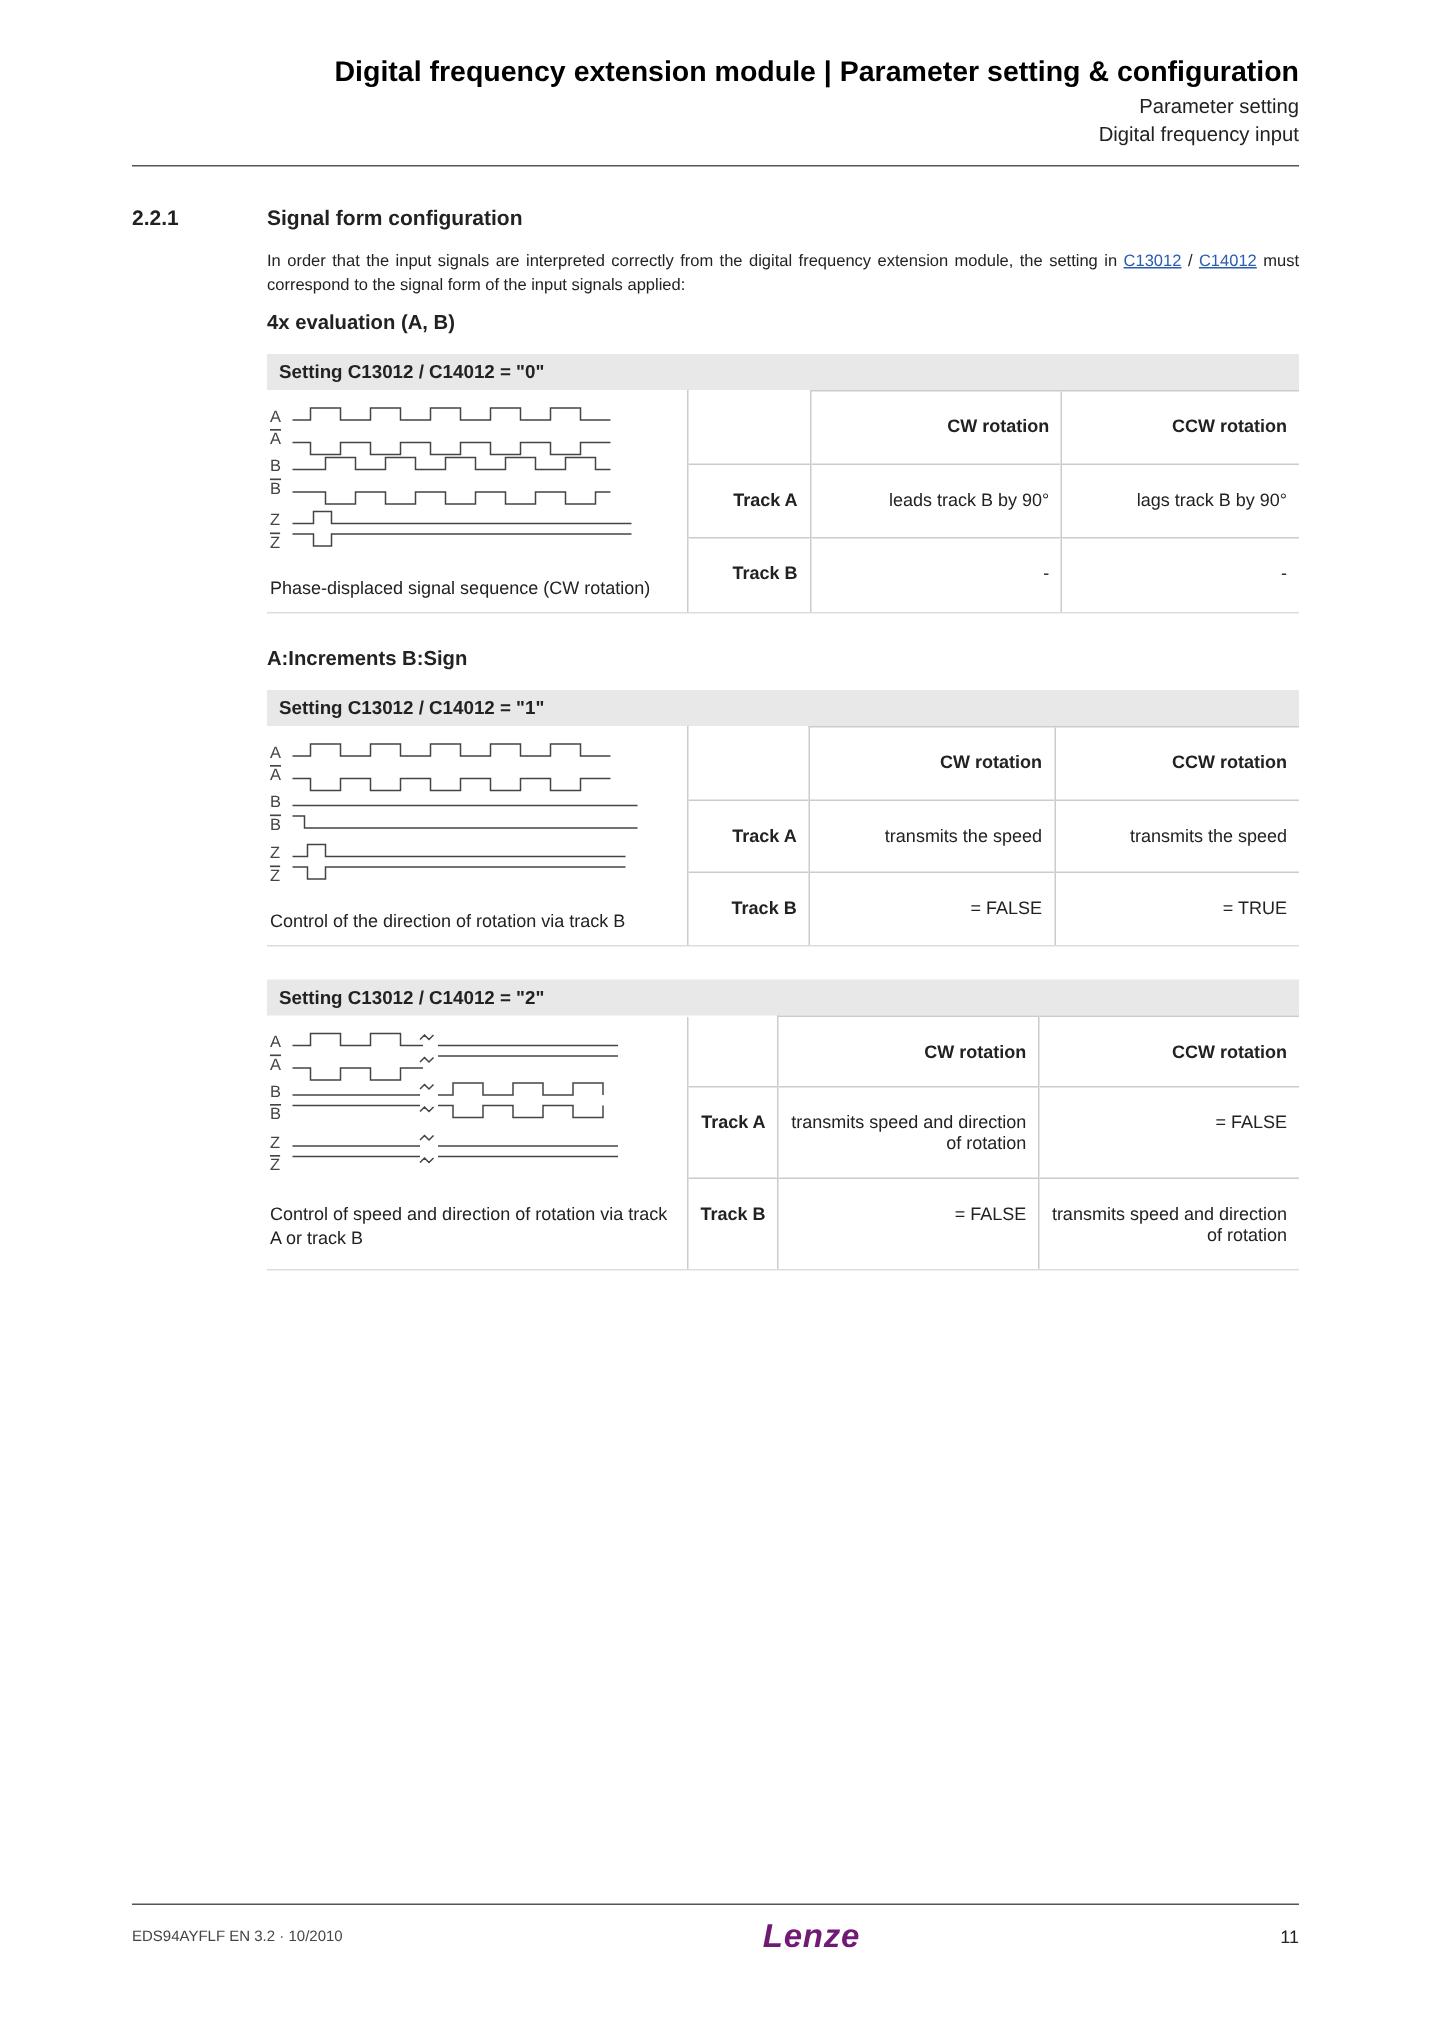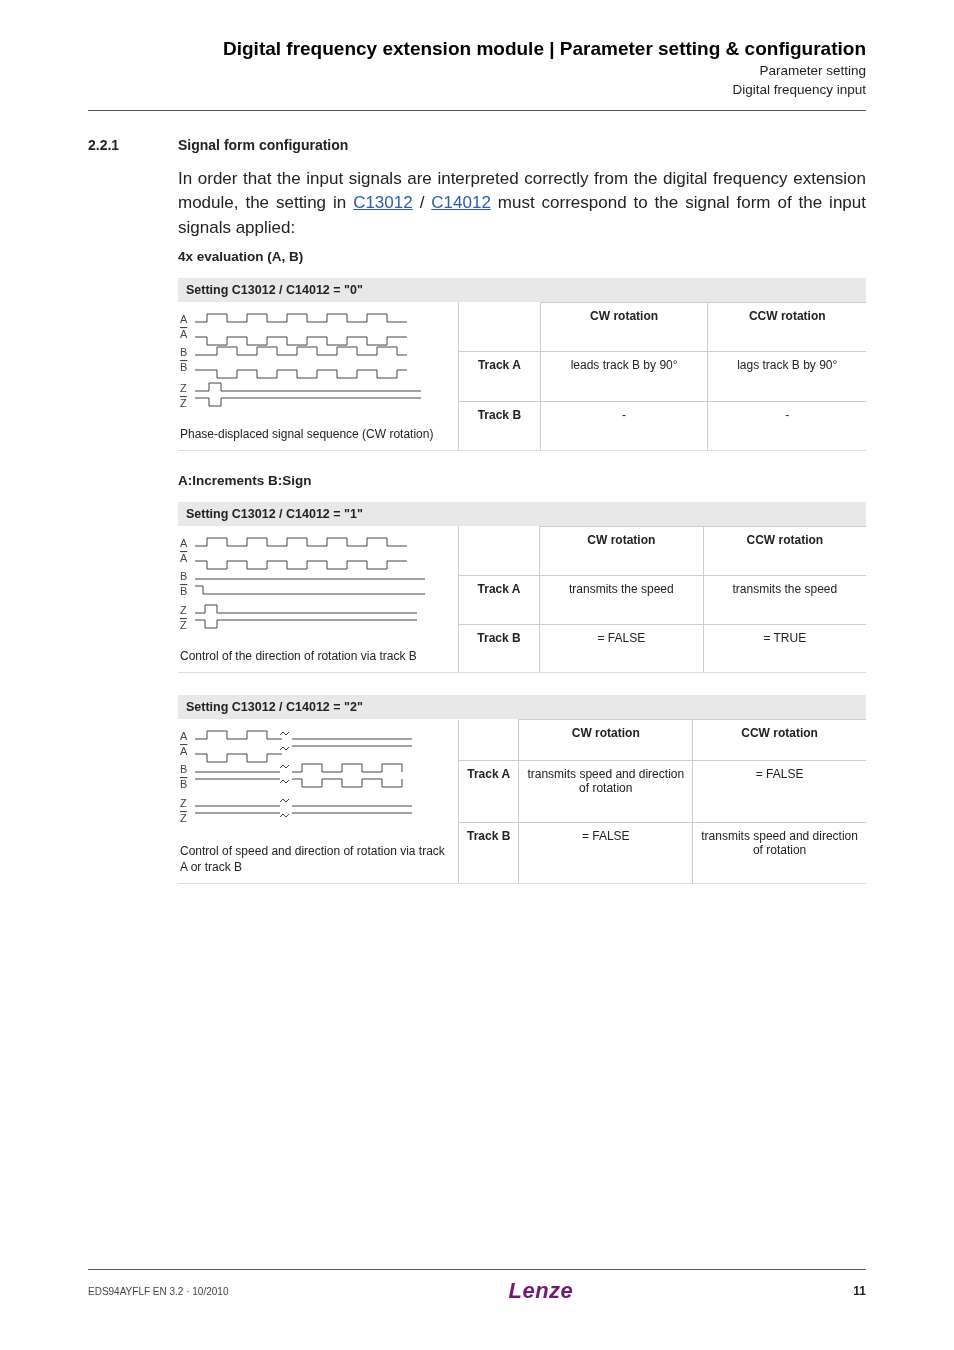--- a/index.html
+++ b/index.html
@@ -30,21 +30,21 @@
     border: none;
     border-top: 1px solid #555;
     margin: 10px 0 26px 0;
   }
   .sec-row { display: flex; margin-bottom: 14px; }
   .sec-num { width: 90px; font-weight: bold; font-size: 14px; }
   .sec-title { font-weight: bold; font-size: 14px; }
   .body-text {
     margin-left: 90px;
     text-align: justify;
-    font-size: 17px;
+    font-size: 11px;
     line-height: 1.45;
   }
   .body-text a { color: #2a5db0; text-decoration: underline; }
   .subhead {
     margin-left: 90px;
     font-weight: bold;
     font-size: 13.5px;
     margin-bottom: 14px;
     margin-top: 8px;
   }
@@ -65,39 +65,39 @@
     width: 280px;
     padding: 8px 10px 8px 2px;
     font-size: 12px;
     line-height: 1.35;
   }
   .diagram-svg { display: block; margin-bottom: 6px; }
   .right-table { flex: 1; border-collapse: collapse; font-size: 12px; }
   .right-table th, .right-table td {
     border-left: 1px solid #ccc;
     border-top: 1px solid #ccc;
-    padding: 6px 8px;
+    padding: 16px 8px;
     vertical-align: top;
-    text-align: center;
+    text-align: right;
   }
   .right-table tr:first-child th:first-child { border-top: none; border-left: 1px solid #ccc; }
   .right-table th.rowhead { font-weight: bold; white-space: nowrap; }
   .right-table th.colhead { font-weight: bold; }
   .right-table th.blank { background: transparent; border-top: none; }
   .footer {
     position: absolute;
     bottom: 30px;
     left: 0;
     width: 100%;
     padding: 16px 88px;
   }
   .footer-line { border-top: 1px solid #555; margin-bottom: 8px; }
   .footer-row { display: flex; align-items: center; justify-content: space-between; font-size: 10px; }
   .footer-left { color:#444; }
-  .footer-right { font-weight: bold; font-size: 12px; color:#222; }
+  .footer-right { font-weight: normal; font-size: 12px; color:#222; }
   .logo {
     font-family: Arial, sans-serif;
     font-weight: 900;
     font-size: 22px;
     letter-spacing: 0.5px;
     font-style: italic;
     color: #701a75;
   }
 </style>
 </head>

